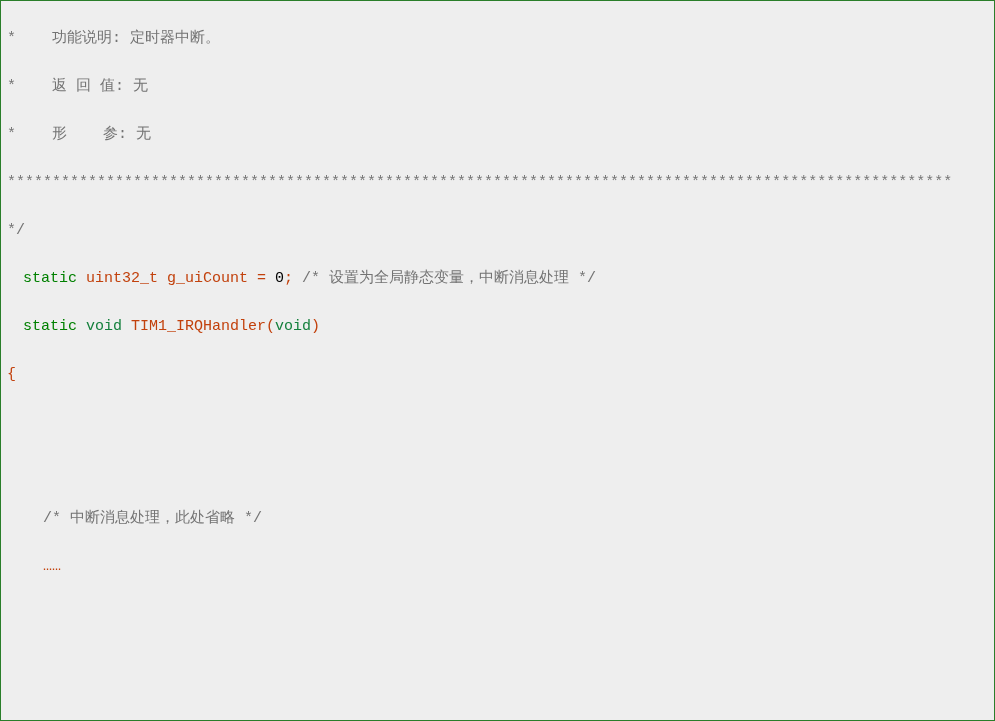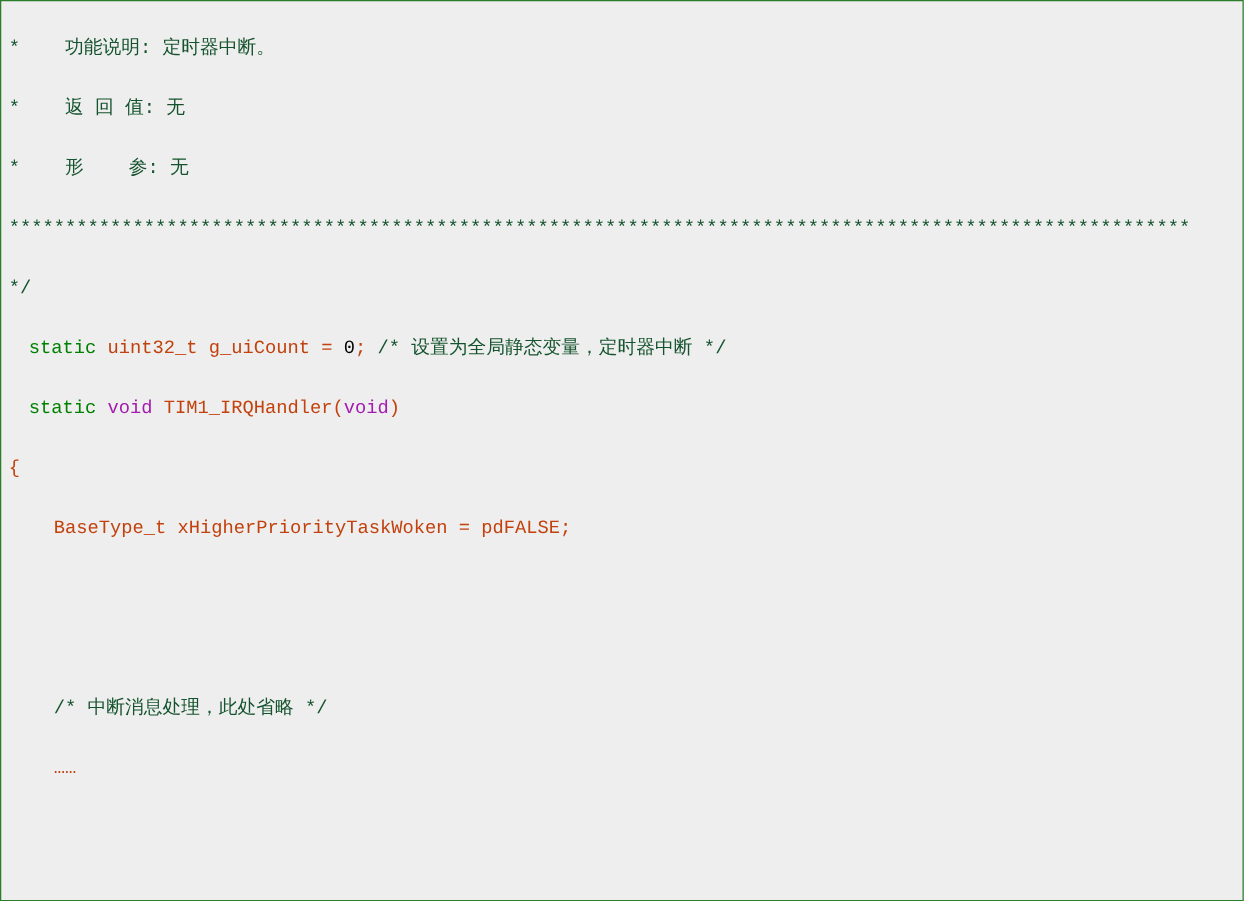--- a/index.html
+++ b/index.html
@@ -22,49 +22,48 @@
     }
     .code-container {
       padding: 2px 0;
       white-space: pre;
     }
     .line {
       padding: 0 6px;
       white-space: pre;
     }
     .comment {
-      color: #14532d;
+      color: #737373;
     }
     .keyword {
       color: #008000;
       margin-left: 16px;
     }
     .type {
-      color: #a21caf;
+      color: #15803d;
     }
     .plain {
       color: #c2410c;
     }
     .number {
       color: #000;
     }
   </style>
 </head>
 <body>
 
 <div class="code-container">
 <div class="line"><span class="comment">*    功能说明: 定时器中断。</span></div>
 <div class="line"><span class="comment">*    返 回 值: 无</span></div>
 <div class="line"><span class="comment">*    形    参: 无</span></div>
 <div class="line"><span class="comment">*********************************************************************************************************</span></div>
 <div class="line"><span class="comment">*/</span></div>
-<div class="line"><span class="keyword">static</span><span class="plain"> uint32_t g_uiCount = </span><span class="number">0</span><span class="plain">; </span><span class="comment">/* 设置为全局静态变量，定时器中断 */</span></div>
+<div class="line"><span class="keyword">static</span><span class="plain"> uint32_t g_uiCount = </span><span class="number">0</span><span class="plain">; </span><span class="comment">/* 设置为全局静态变量，中断消息处理 */</span></div>
 <div class="line"><span class="keyword">static</span><span class="plain"> </span><span class="type">void</span><span class="plain"> TIM1_IRQHandler(</span><span class="type">void</span><span class="plain">)</span></div>
 <div class="line"><span class="plain">{</span></div>
-<div class="line"><span class="plain">    BaseType_t xHigherPriorityTaskWoken = pdFALSE;</span></div>
 <div class="line"><span class="plain"></span>&nbsp;</div>
 <div class="line"><span class="plain"></span>&nbsp;</div>
 <div class="line"><span class="plain">    </span><span class="comment">/* 中断消息处理，此处省略 */</span></div>
 <div class="line"><span class="plain">    ……</span></div>
 <div class="line"><span class="plain"></span>&nbsp;</div>
 
 
 
 
 

